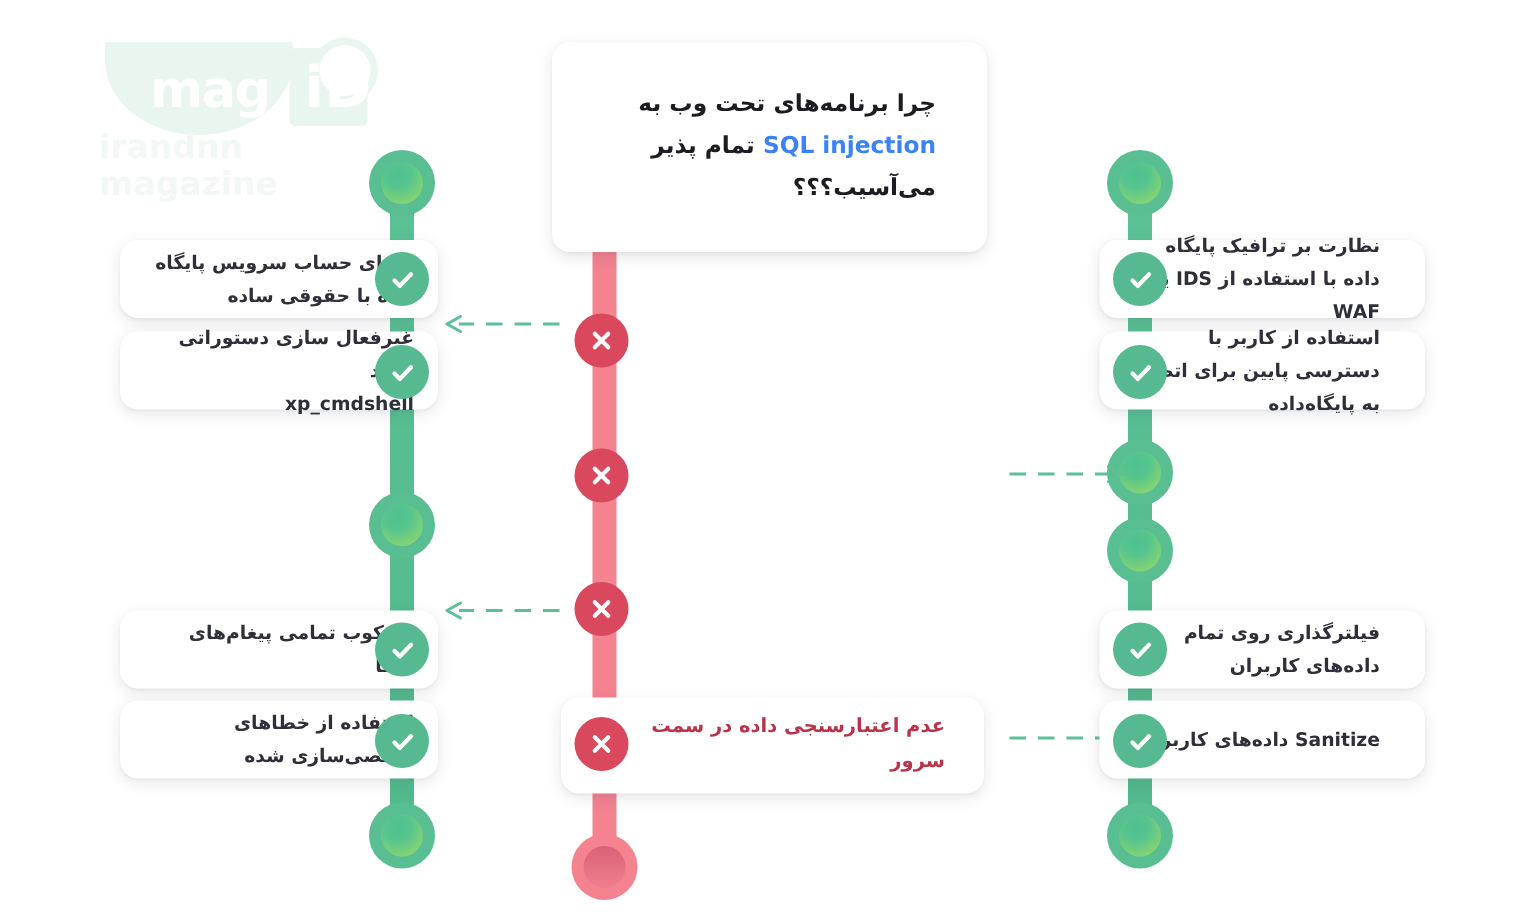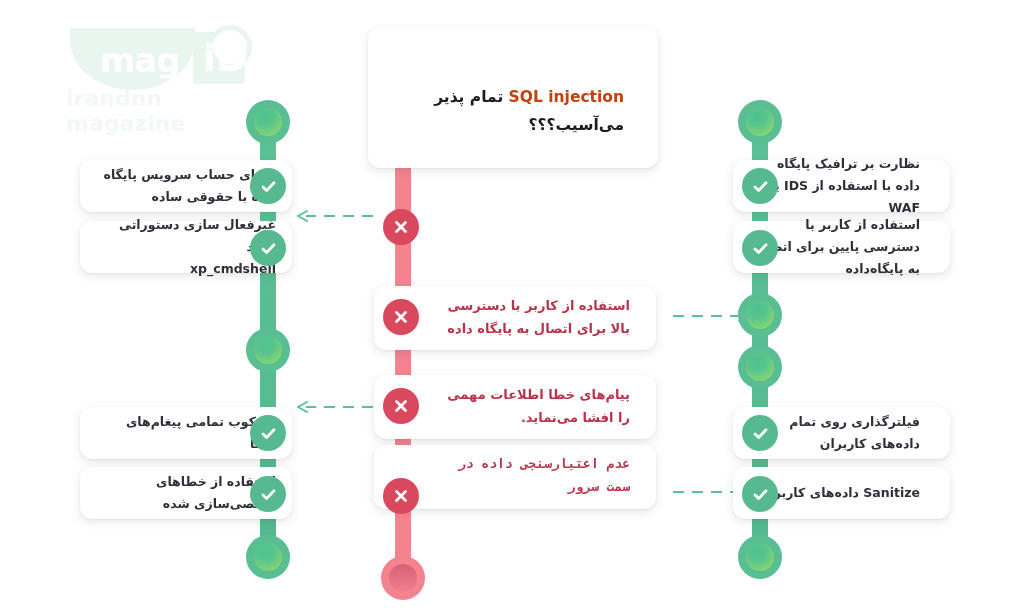--- a/index.html
+++ b/index.html
@@ -52,21 +52,21 @@
         display:flex;align-items:center;z-index:4;}
   .card .txt{font-size:12.5px;line-height:1.75;color:#2f2f3a;font-weight:700;direction:rtl;}
 
   .card.left  .txt{text-align:right;padding:0 16px 0 22px;width:100%;}
   .card.right .txt{text-align:right;padding:0 30px 0 18px;width:100%;}
   .card.mid   .txt{text-align:right;padding:0 26px 0 58px;width:100%;color:#b9344a;font-size:13px;}
 
   .card.title{z-index:3;}
   .card.title .txt{font-size:15.5px;line-height:1.8;color:#1b1b22;font-weight:700;
                    text-align:right;padding:0 34px 0 28px;width:100%;}
-  .hl{color:#c2410c;}
+  .hl{color:#3b82f6;}
 
   .ltr{direction:ltr;unicode-bidi:isolate;}
 
   
   .conn{position:absolute;height:14px;z-index:2;}
   .conn svg{display:block;overflow:visible;}
 </style>
 </head>
 <body>
 
@@ -139,52 +139,46 @@
 
   <div class="conn" style="left:672px;top:485px;width:78px;">
     <svg width="78" height="14" viewBox="0 0 78 14">
       <path d="M1 7 H68" stroke="#5cc096" stroke-width="2" fill="none" stroke-dasharray="11 8"></path>
       <path d="M76 7 L67 2 M76 7 L67 12" stroke="#5cc096" stroke-width="2" fill="none" stroke-linecap="round"></path>
     </svg>
   </div>
 
   <div class="card title" style="left:368px;top:28px;width:290px;height:140px;">
     <div class="txt">
-      <br>
+      <span>چرا برنامه‌های تحت وب به</span><br>
       <span class="ltr hl">SQL injection</span>
       <span>تمام پذیر</span><br>
       <span>می‌آسیب؟؟؟</span>
     </div>
   </div>
 
   <div class="badge bad" style="left:383px;top:209px;">
     <svg width="18" height="18" viewBox="0 0 18 18">
         <path d="M4.5 4.5 L13.5 13.5 M13.5 4.5 L4.5 13.5" stroke="#ffffff" stroke-width="2.8" stroke-linecap="round"></path>
       </svg>
   </div>
 
-  <div class="card mid" style="left:374px;top:286px;width:282px;height:64px;">
-    <div class="txt">استفاده از کاربر با دسترسی بالا برای اتصال به پایگاه داده</div>
-  </div>
   <div class="badge bad" style="left:383px;top:299px;">
     <svg width="18" height="18" viewBox="0 0 18 18">
         <path d="M4.5 4.5 L13.5 13.5 M13.5 4.5 L4.5 13.5" stroke="#ffffff" stroke-width="2.8" stroke-linecap="round"></path>
       </svg>
   </div>
 
-  <div class="card mid" style="left:374px;top:375px;width:282px;height:64px;">
-    <div class="txt">پیام‌های خطا اطلاعات مهمی را افشا می‌نماید.</div>
-  </div>
   <div class="badge bad" style="left:383px;top:388px;">
     <svg width="18" height="18" viewBox="0 0 18 18">
         <path d="M4.5 4.5 L13.5 13.5 M13.5 4.5 L4.5 13.5" stroke="#ffffff" stroke-width="2.8" stroke-linecap="round"></path>
       </svg>
   </div>
 
-  <div class="card mid" style="left:374px;top:445px;width:282px;height:64px;font-family:Liberation Mono, monospace;">
+  <div class="card mid" style="left:374px;top:465px;width:282px;height:64px;">
     <div class="txt">عدم اعتبارسنجی داده در سمت سرور</div>
   </div>
   <div class="badge bad" style="left:383px;top:478px;">
     <svg width="18" height="18" viewBox="0 0 18 18">
         <path d="M4.5 4.5 L13.5 13.5 M13.5 4.5 L4.5 13.5" stroke="#ffffff" stroke-width="2.8" stroke-linecap="round"></path>
       </svg>
   </div>
 
   <div class="card left" style="left:80px;top:160px;width:212px;height:52px;">
     <div class="txt">اجرای حساب سرویس پایگاه داده با حقوقی ساده</div>

